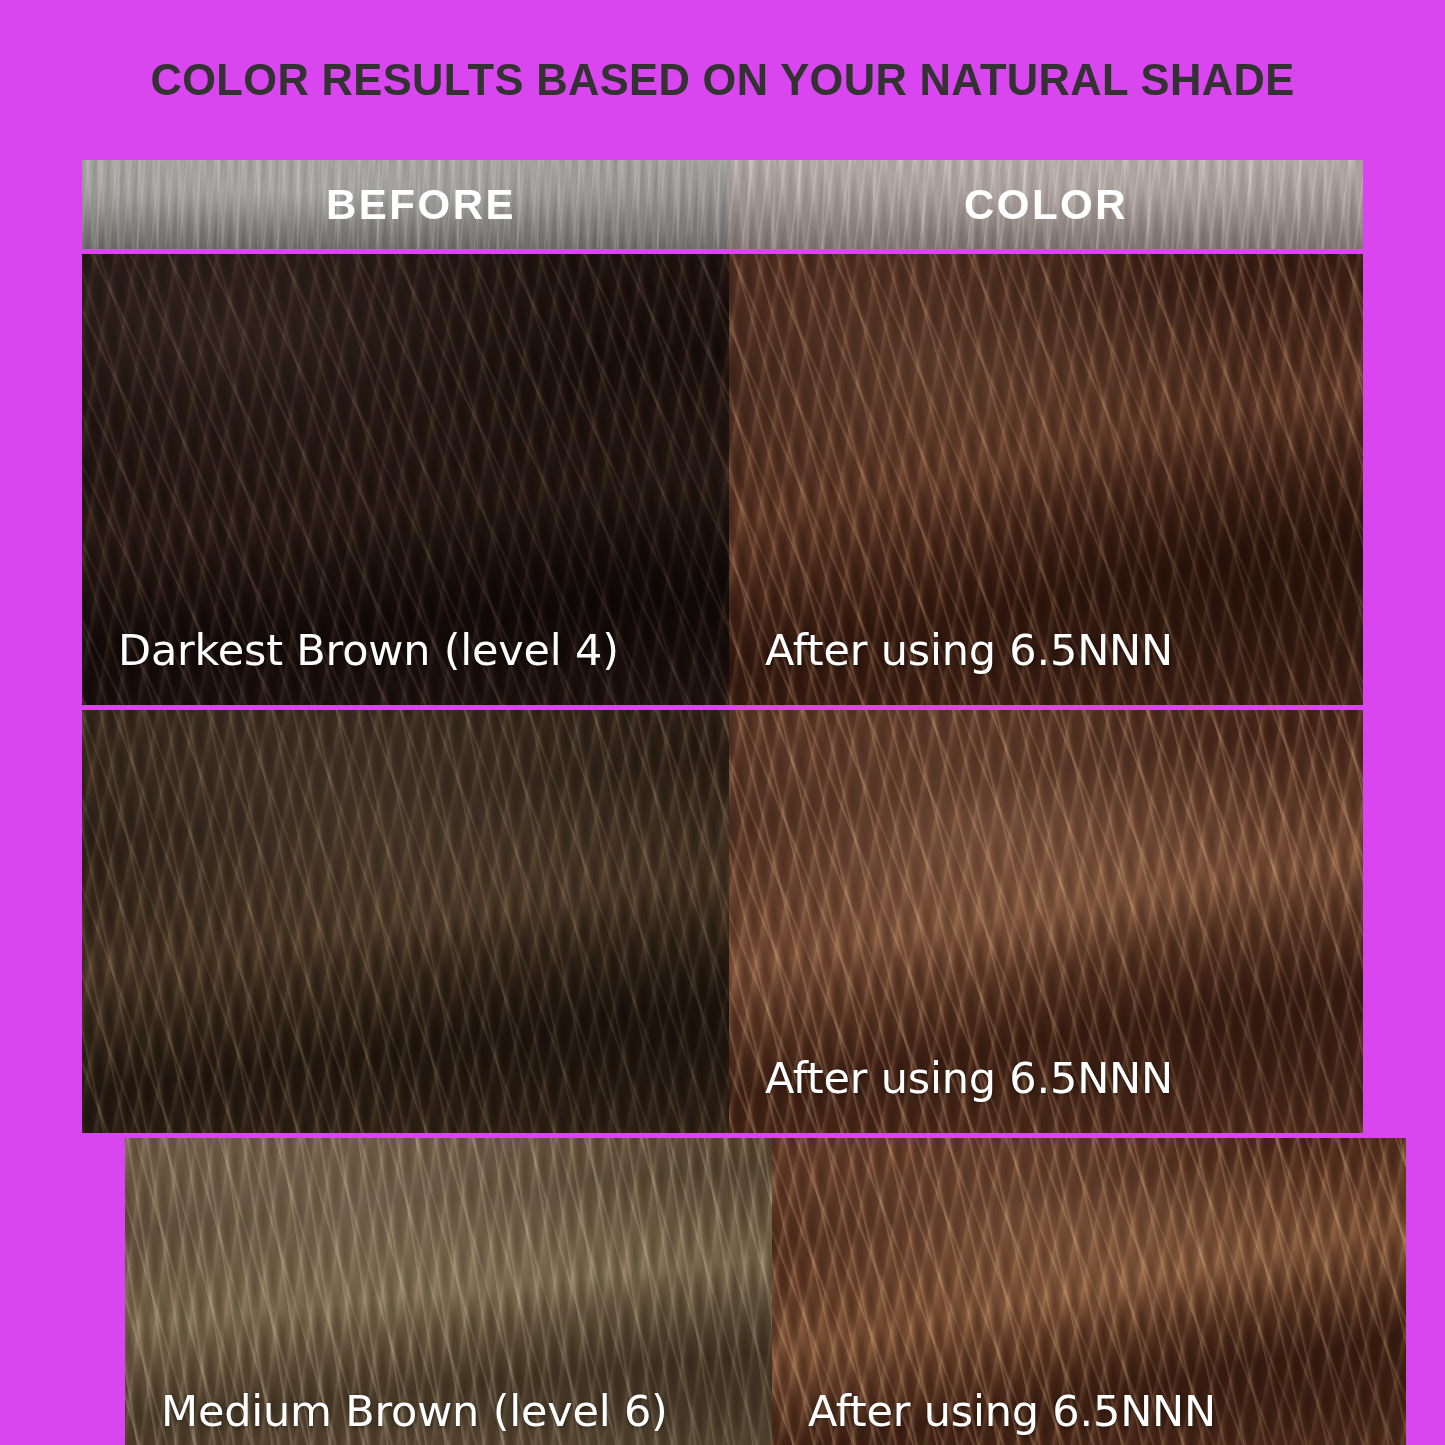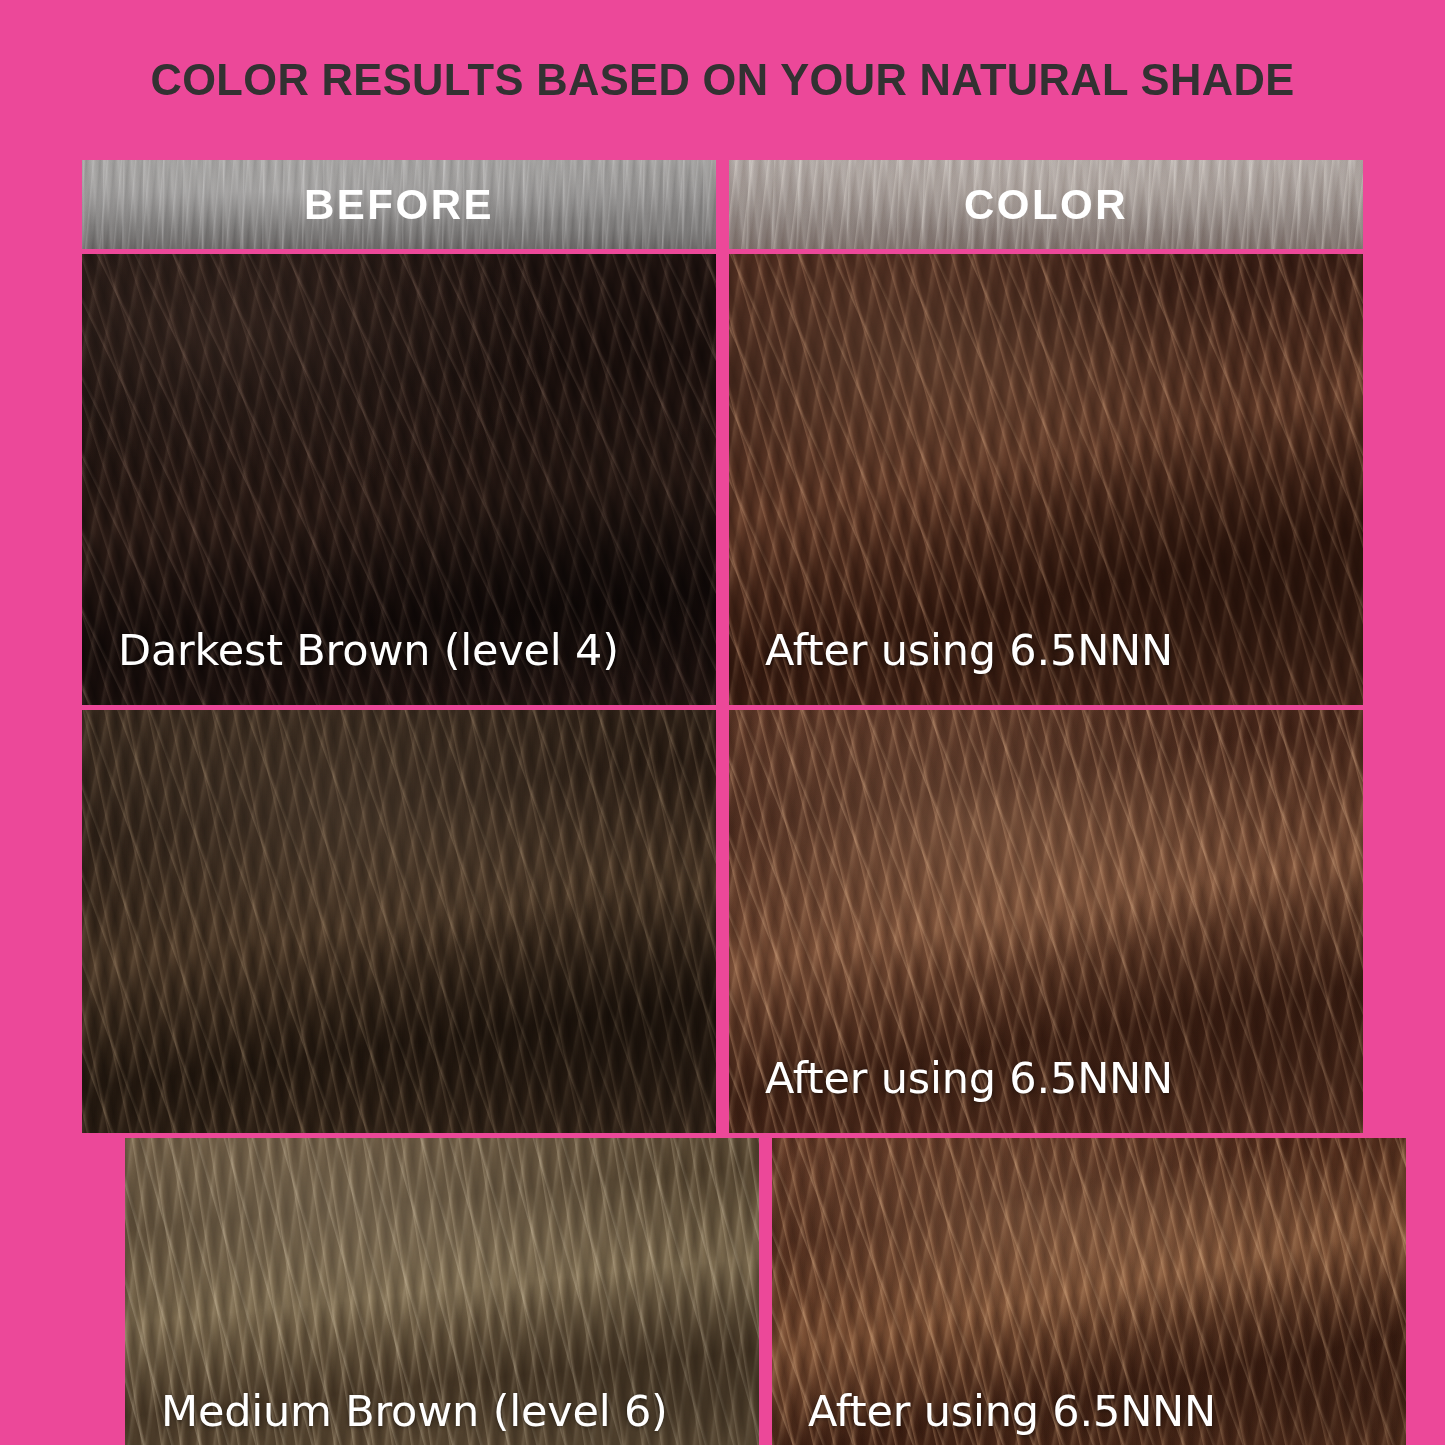--- a/index.html
+++ b/index.html
@@ -12,21 +12,21 @@
     height: 1445px;
     overflow: hidden;
     font-family: "Liberation Sans", sans-serif;
     -webkit-font-smoothing: antialiased;
   }
 
   .page {
     position: relative;
     width: 1445px;
     height: 1445px;
-    background: #ec4899;
+    background: #d946ef;
     text-decoration: underline;
   }
 
   
   .title {
     position: absolute;
     left: 0;
     top: 54px;
     width: 1445px;
     text-align: center;
@@ -48,21 +48,21 @@
     width: 1281px;
     height: 1285px;
   }
 
   .col {
     position: absolute;
     top: 0;
     width: 634px;
     height: 1285px;
   }
-  .col-before { left: 0; }
+  .col-before { left: 0; padding-left: 44px; }
   .col-after  { left: 647px; }
 
   
   .cell {
     position: absolute;
     left: 0;
     width: 100%;
     overflow: hidden;
   }
 

